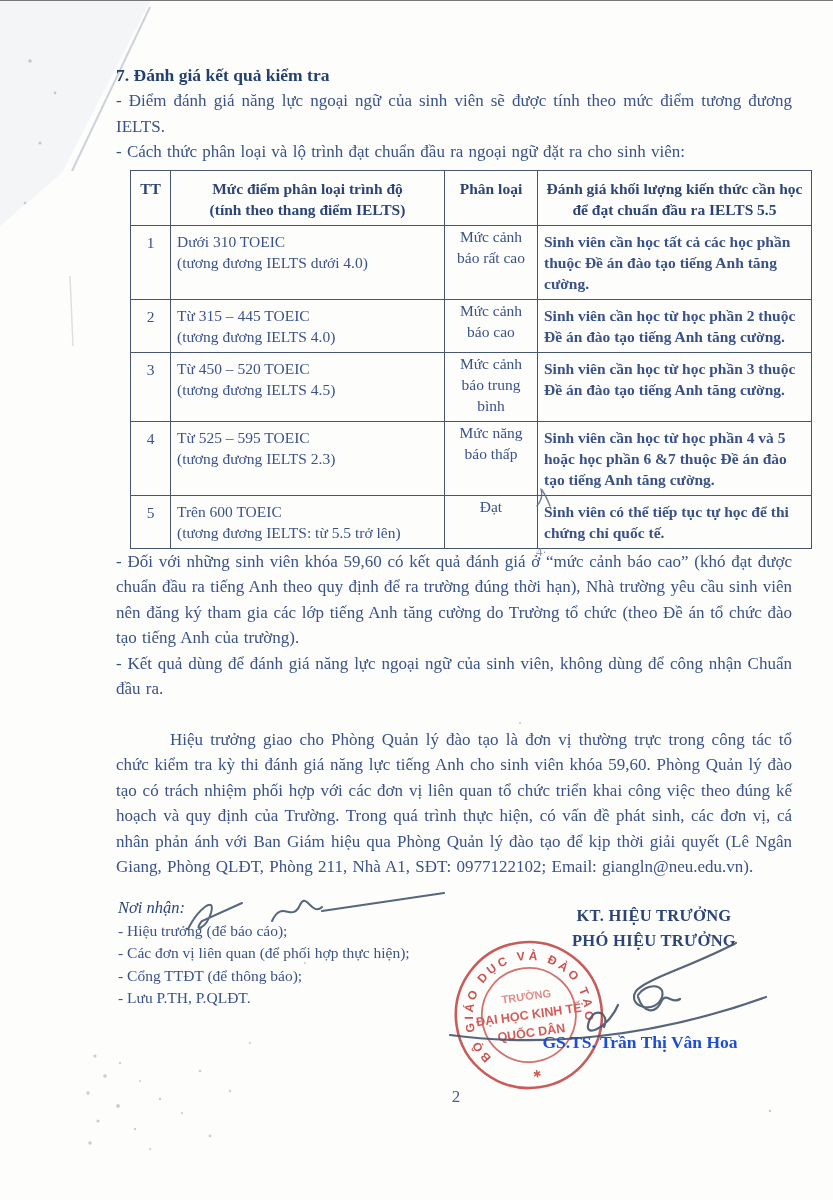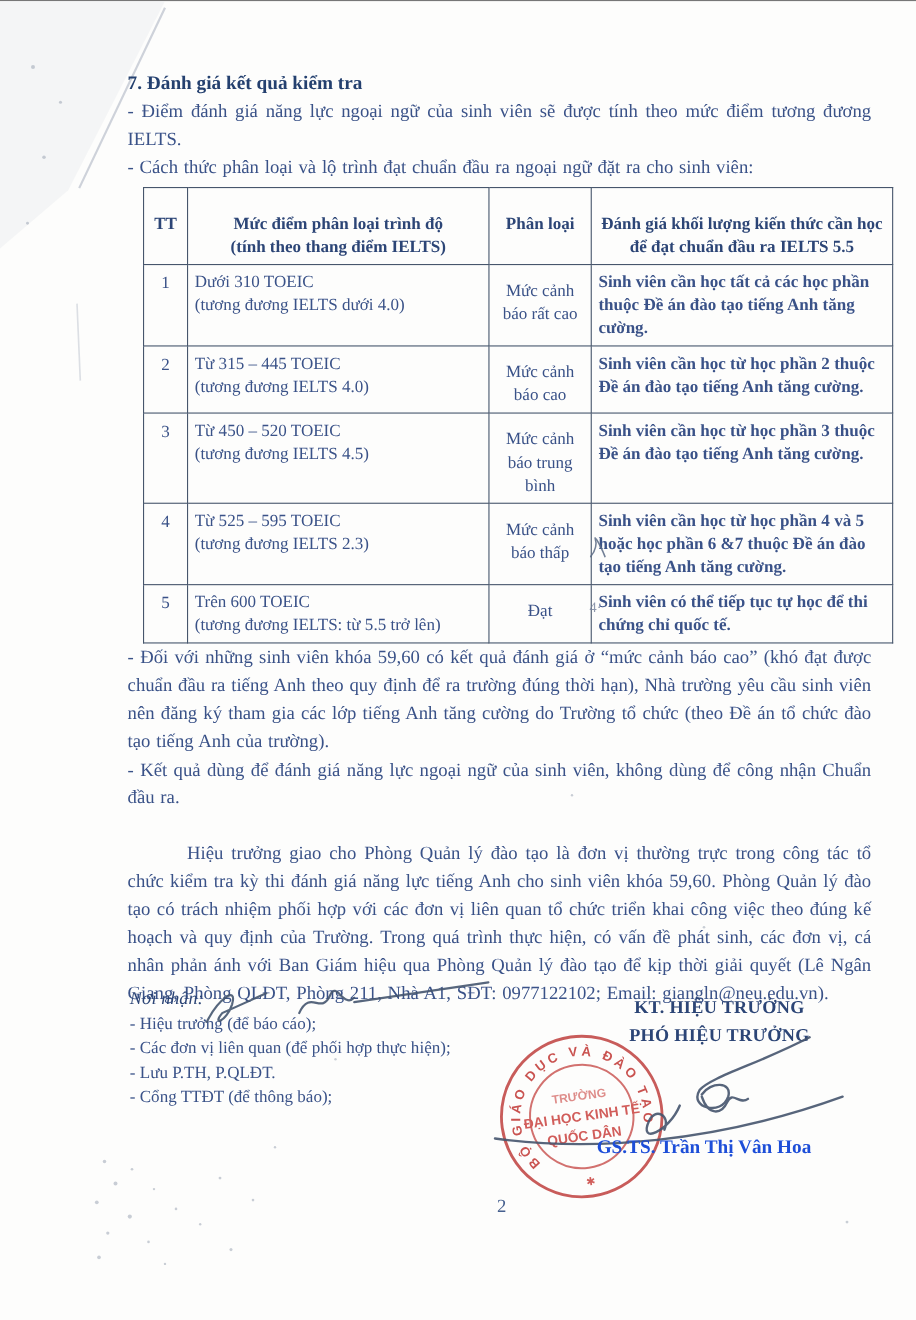--- a/index.html
+++ b/index.html
@@ -14,27 +14,27 @@
   .sec-title{font-weight:bold;color:#24406f;font-size:17.5px;line-height:25px;}
   .para{font-size:17px;line-height:25.5px;text-align:justify;word-spacing:1px;}
   .doc-table{
     border-collapse:collapse;margin-left:14px;margin-top:5px;
     width:665px;table-layout:fixed;
   }
   .doc-table th,.doc-table td{
     border:1.5px solid #47566c;vertical-align:top;
     font-size:15.5px;line-height:21px;padding:5px 6px;
   }
-  .doc-table th{font-weight:bold;color:#2c4576;text-align:center;padding-top:22px;}
+  .doc-table th{font-weight:bold;color:#2c4576;text-align:center;padding-top:7px;}
   .col-tt{width:27px;text-align:center;}
   .col-score{width:261px;}
   .col-class{width:80px;text-align:center;}
   .col-note{width:261px;font-weight:bold;}
   td.col-tt{padding-top:6px;}
-  td.col-class{padding-top:13px;}
+  td.col-class{padding-top:0;}
   .sec8{margin-top:23px;}
   .main-para{margin-top:25px;text-indent:54px;}
   .abs{position:absolute;z-index:2;}
   .recipients{left:118px;top:896px;width:345px;font-size:15.5px;line-height:22.5px;color:#3a5288;}
   .recipients .label{font-weight:normal;font-style:italic;font-size:16.5px;color:#2c4576;}
   .sig-titles{left:504px;top:902px;width:300px;text-align:center;font-weight:bold;
     font-size:16.5px;line-height:25px;color:#2c4576;letter-spacing:.3px;}
   .signer-name{left:505px;top:1031px;width:270px;text-align:center;font-weight:bold;
     font-size:17.5px;color:#1d4ed8;z-index:4;}
   .page-number{left:438px;top:1086px;width:36px;text-align:center;font-size:17px;color:#46608f;}
@@ -126,21 +126,21 @@
         </td>
         <td class="col-class">Mức cảnh báo trung bình</td>
         <td class="col-note">Sinh viên cần học từ học phần 3 thuộc Đề án đào tạo tiếng Anh tăng cường.</td>
       </tr>
       <tr>
         <td class="col-tt">4</td>
         <td class="col-score">
           <div>Từ 525 – 595 TOEIC</div>
           <div>(tương đương IELTS 2.3)</div>
         </td>
-        <td class="col-class">Mức cảnh báo thấp</td>
+        <td class="col-class">Mức năng báo thấp</td>
         <td class="col-note">Sinh viên cần học từ học phần 4 và 5 hoặc học phần 6 &amp;7 thuộc Đề án đào tạo tiếng Anh tăng cường.</td>
       </tr>
       <tr>
         <td class="col-tt">5</td>
         <td class="col-score">
           <div>Trên 600 TOEIC</div>
           <div>(tương đương IELTS: từ 5.5 trở lên)</div>
         </td>
         <td class="col-class">Đạt</td>
         <td class="col-note">Sinh viên có thể tiếp tục tự học để thi chứng chỉ quốc tế.</td>
@@ -153,22 +153,22 @@
 
     <div class="para main-para">Hiệu trưởng giao cho Phòng Quản lý đào tạo là đơn vị thường trực trong công tác tổ chức kiểm tra kỳ thi đánh giá năng lực tiếng Anh cho sinh viên khóa 59,60. Phòng Quản lý đào tạo có trách nhiệm phối hợp với các đơn vị liên quan tổ chức triển khai công việc theo đúng kế hoạch và quy định của Trường. Trong quá trình thực hiện, có vấn đề phát sinh, các đơn vị, cá nhân phản ánh với Ban Giám hiệu qua Phòng Quản lý đào tạo để kịp thời giải quyết (Lê Ngân Giang, Phòng QLĐT, Phòng 211, Nhà A1, SĐT: 0977122102; Email: giangln@neu.edu.vn).</div>
   </div>
 
   <div class="abs stray-mark">4·</div>
 
   <div class="abs recipients">
     <div class="label">Nơi nhận:</div>
     <div>- Hiệu trưởng (để báo cáo);</div>
     <div>-  Các đơn vị liên quan (để phối hợp thực hiện);</div>
+    <div>- Cổng TTĐT (để thông báo);</div>
     <div>- Lưu P.TH, P.QLĐT.</div>
-    <div>- Cổng TTĐT (để thông báo);</div>
   </div>
 
   <div class="abs sig-titles">
     <div>KT. HIỆU TRƯỞNG</div>
     <div>PHÓ HIỆU TRƯỞNG</div>
   </div>
 
   <svg class="abs stamp-wrap" width="160" height="158" viewBox="0 0 160 158">
     <defs>
       <path id="ringPath" d="M 40,118 A 56,56 0 1 1 120,118"></path>

